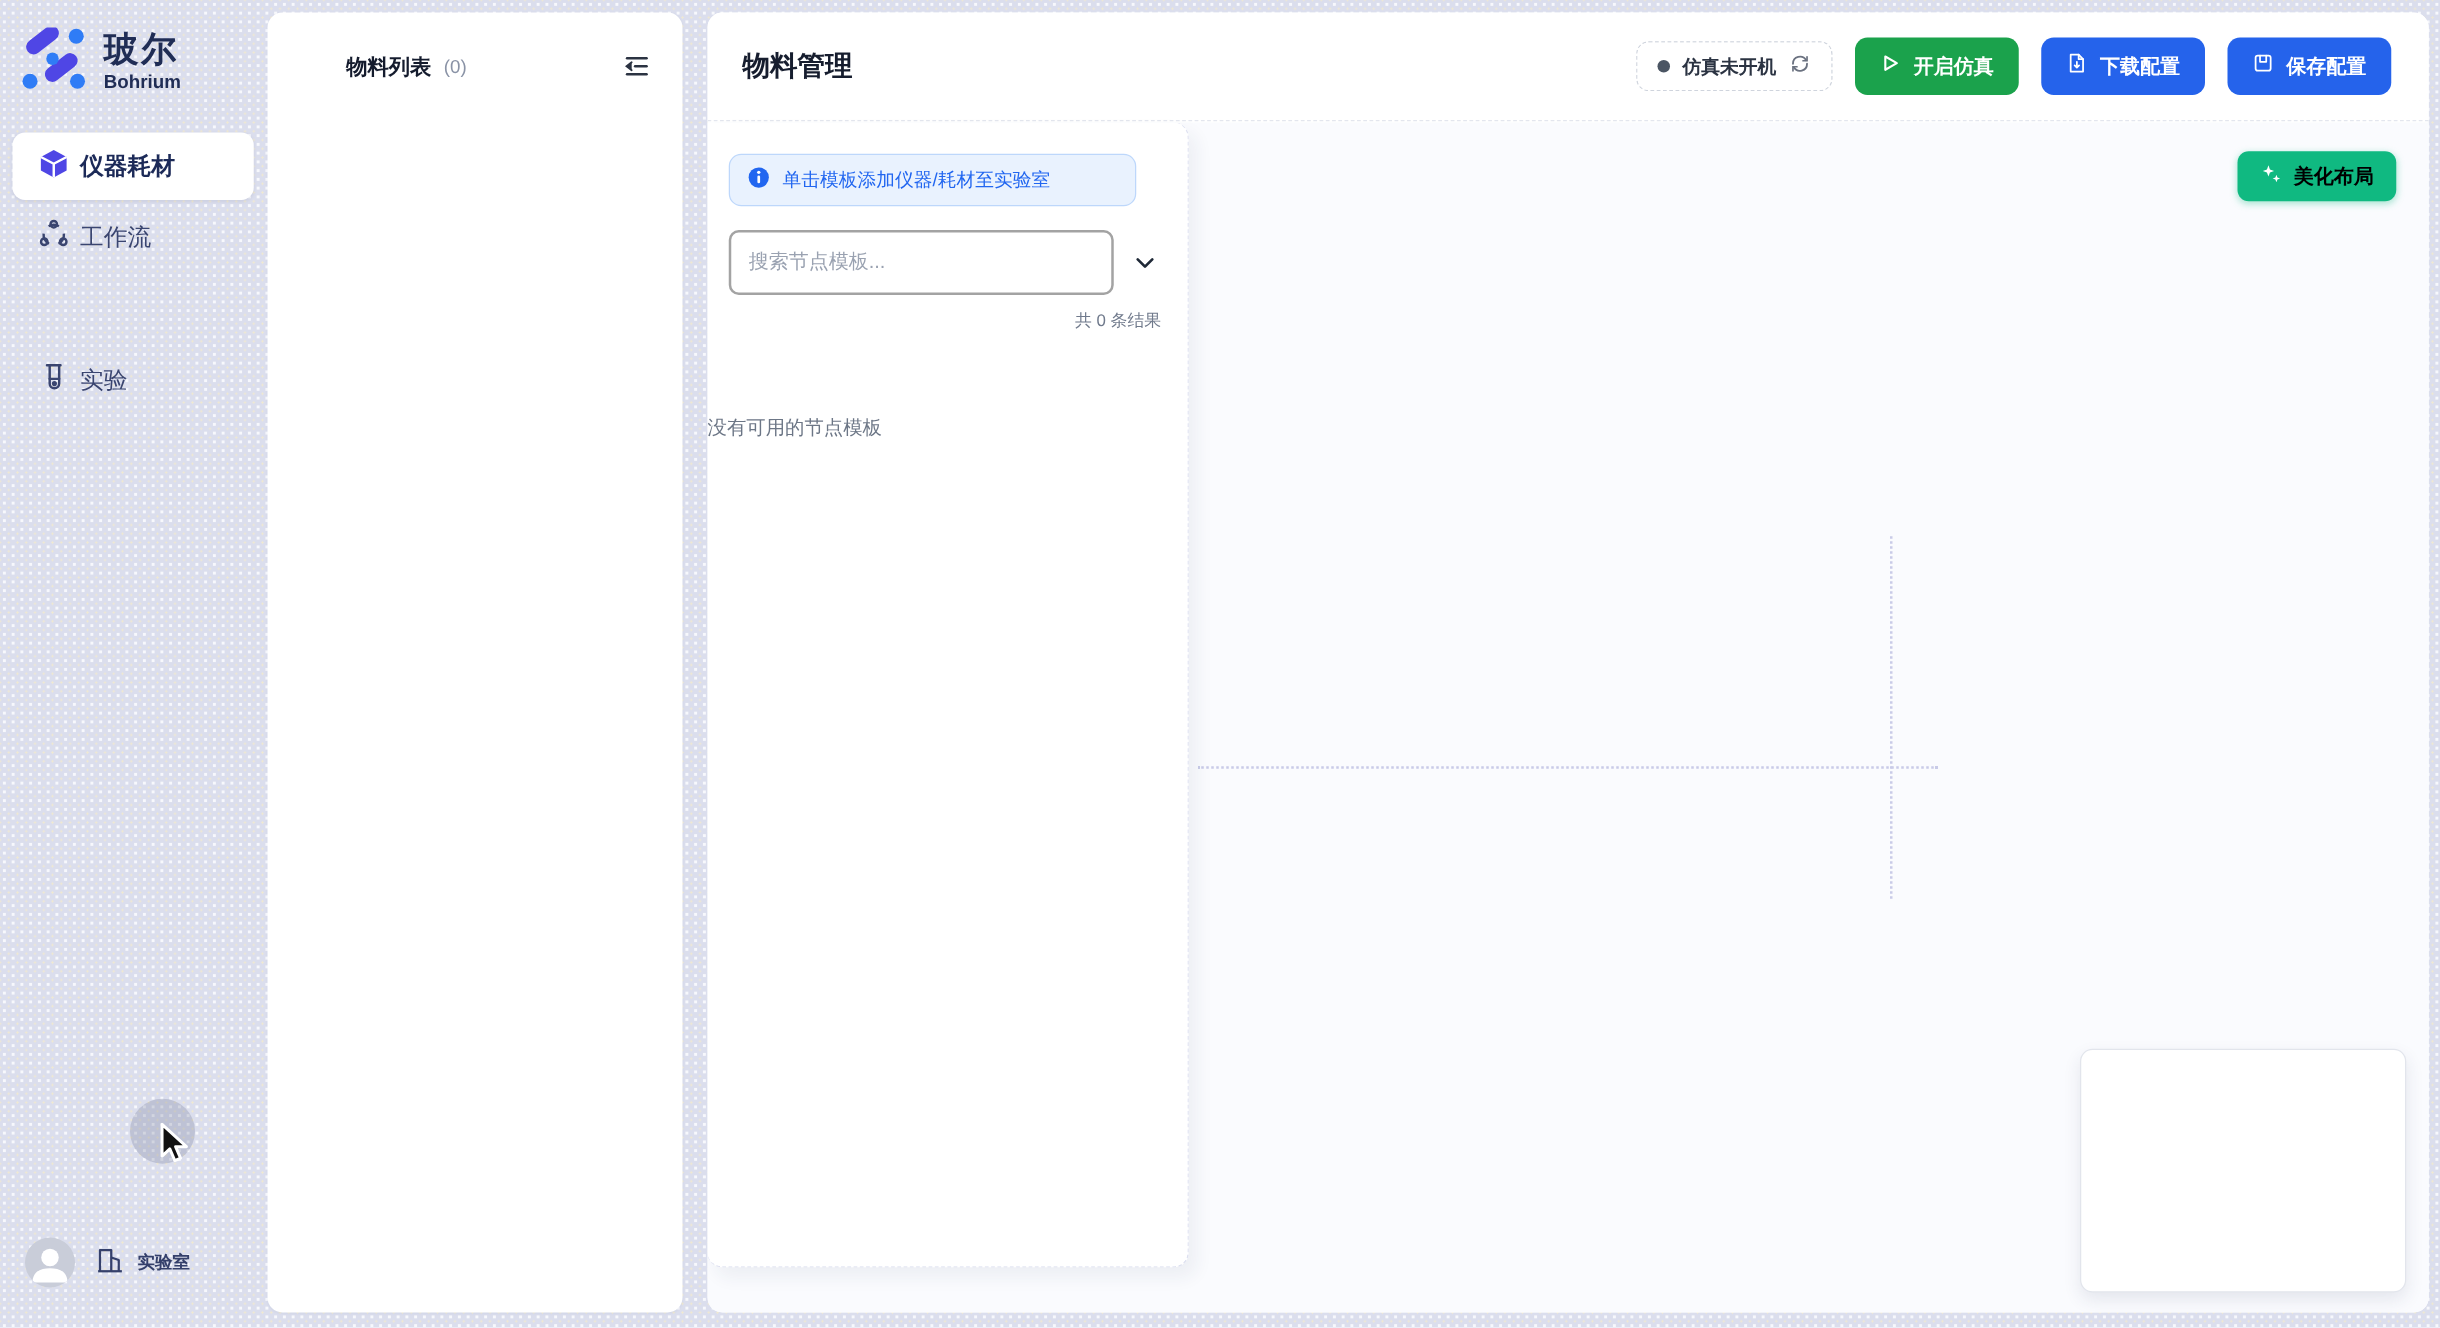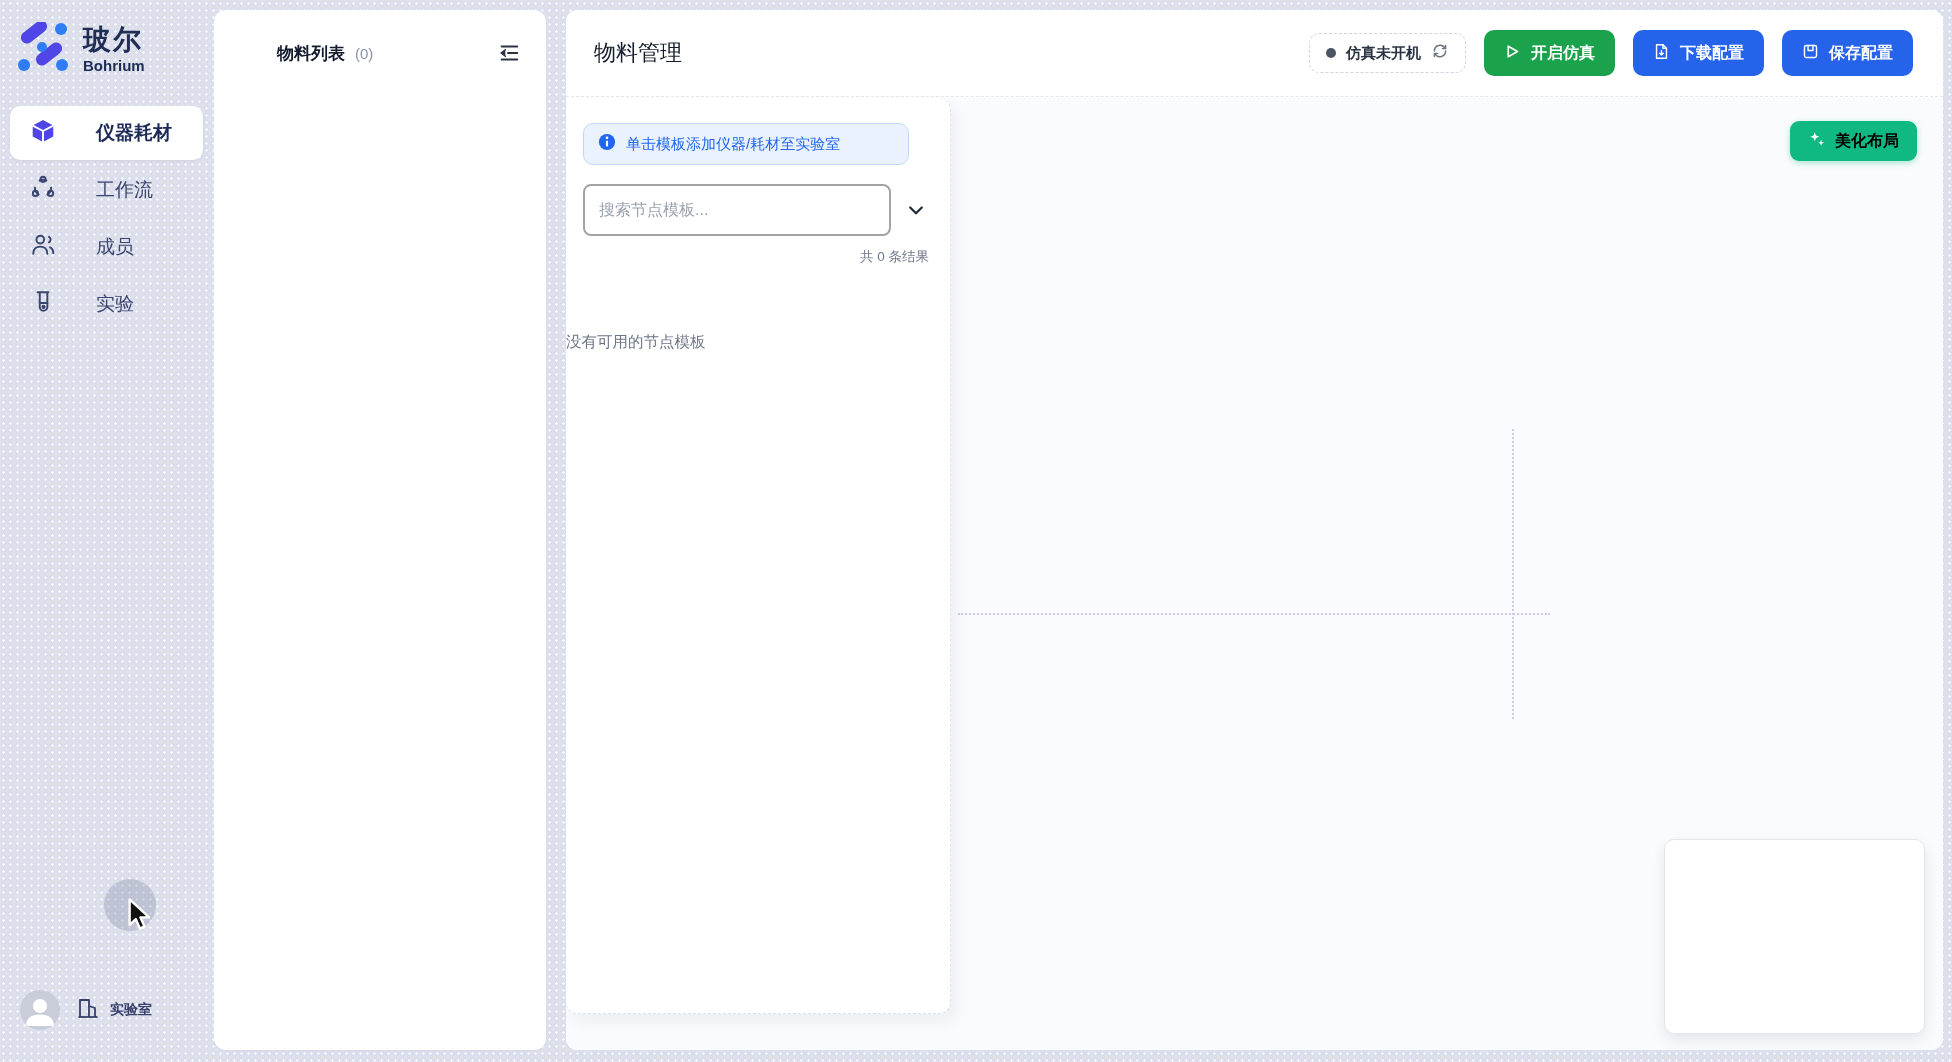--- a/index.html
+++ b/index.html
@@ -14,41 +14,41 @@
     background-position:0 0, 3.5px 3.5px;
     color:#1f2937;
   }
   .abs { position:absolute; }
 
   
   .sidebar { left:0; top:0; width:213px; height:1062px; }
   .logo-row { position:absolute; left:17px; top:22px; display:flex; align-items:center; gap:14px; }
   .logo-text-zh { font-size:28px; font-weight:800; color:#202d55; letter-spacing:2px; line-height:1; }
   .logo-text-en { font-size:15px; font-weight:700; color:#202d55; line-height:1; margin-top:4px; }
-  .nav-item { position:absolute; left:10px; width:193px; height:50px; display:flex; align-items:center; gap:40px; padding-left:20px; border-radius:10px; cursor:pointer; }
+  .nav-item { position:absolute; left:10px; width:193px; height:50px; display:flex; align-items:center; gap:8px; padding-left:20px; border-radius:10px; cursor:pointer; }
   .nav-item .lbl { font-size:19px; font-weight:500; color:#3a4570; white-space:nowrap; }
   .nav-item.active { background:#ffffff; height:54px; box-shadow:0 1px 3px rgba(30,40,90,.08); }
   .nav-item.active .lbl { font-weight:700; color:#1c2a58; }
   .sidebar-bottom { position:absolute; left:20px; top:990px; display:flex; align-items:center; gap:16px; }
   .lab-row { display:flex; align-items:center; gap:10px; }
   .lab-label { font-size:14px; font-weight:700; color:#35406b; }
   .avatar-circle { width:40px; height:40px; border-radius:50%; background:#c9cdd9; display:flex; align-items:center; justify-content:center; overflow:hidden; }
   .ghost-circle { position:absolute; left:104px; top:879px; width:52px; height:52px; border-radius:50%; background:rgba(115,122,150,.28); }
 
   
   .card { background:#ffffff; border-radius:12px; }
   .materials-card { left:214px; top:10px; width:332px; height:1040px; box-shadow:0 1px 2px rgba(30,40,90,.04); }
   .materials-header { position:absolute; left:0; top:0; width:100%; height:86px; display:flex; align-items:center; padding:0 22px 0 32px; }
   .materials-title { font-size:17px; font-weight:700; color:#141b2d;margin-left:31px; }
   .materials-count { font-size:15px; color:#8a93a6; margin-left:10px; }
   .fold-btn { margin-left:auto; width:30px; height:30px; display:flex; align-items:center; justify-content:center; cursor:pointer; }
 
   .main-card { left:566px; top:10px; width:1377px; height:1040px; overflow:hidden; }
   .main-header { position:absolute; left:0; top:0; width:100%; height:87px; background:#fff; border-bottom:1px dashed #e3e6ee; display:flex; align-items:center; padding:0 30px 0 28px; }
-  .main-title { font-size:22px; font-weight:400; color:#161d2e; }
+  .main-title { font-size:22px; font-weight:700; color:#161d2e; }
   .header-actions { margin-left:auto; display:flex; align-items:center; gap:18px; }
 
   .status-pill { display:flex; align-items:center; gap:10px; height:40px; padding:0 16px; border:1px dashed #cfd4dd; border-radius:10px; background:#fff; }
   .status-dot { width:10px; height:10px; border-radius:50%; background:#4b5563; }
   .status-text { font-size:15px; font-weight:600; color:#2b3342; }
   .btn { display:flex; align-items:center; gap:10px; height:46px; padding:0 20px; border:none; border-radius:10px; font-size:16px; font-weight:700; color:#fff; cursor:pointer; font-family:inherit; }
   .btn-green { background:#1ba24c; }
   .btn-blue  { background:#2563eb; }
 
   
@@ -111,31 +111,20 @@
       <svg width="26" height="26" viewBox="0 0 24 24" fill="none" stroke="#3a4570" stroke-width="1.8">
         <path d="M8.2 5.5 A 8 8 0 0 1 15.8 5.5 M19.5 11 A 8 8 0 0 1 15.5 18.5 M8.5 18.5 A 8 8 0 0 1 4.5 11"></path>
         <circle cx="12" cy="4" r="2.4"></circle>
         <circle cx="5" cy="17" r="2.4"></circle>
         <circle cx="19" cy="17" r="2.4"></circle>
       </svg>
     </span>
     <span class="lbl">工作流</span>
   </div>
 
-  <div class="nav-item" style="top:222px">
-    <span>
-      <svg width="26" height="26" viewBox="0 0 24 24" fill="none" stroke="#3a4570" stroke-width="1.8" stroke-linecap="round">
-        <circle cx="9.5" cy="7" r="3.6"></circle>
-        <path d="M3 20 C3 15.5 6 13.5 9.5 13.5 C13 13.5 16 15.5 16 20"></path>
-        <path d="M17.5 4.5 C19.5 5.5 19.5 8.5 17.5 9.5"></path>
-        <path d="M18.5 14.2 C20.8 15.2 21.5 17.2 21.5 19.5"></path>
-      </svg>
-    </span>
-    <span class="lbl">成员</span>
-  </div>
 
   <div class="nav-item" style="top:279px">
     <span>
       <svg width="26" height="26" viewBox="0 0 24 24" fill="none" stroke="#3a4570" stroke-width="1.8" stroke-linecap="round" stroke-linejoin="round">
         <path d="M7 3 L17 3 M9 3 L9 16.5 A 3.5 3.5 0 0 0 16 16.5 L16 3"></path>
         <path d="M9 13 L16 13"></path>
         <circle cx="12.5" cy="16.5" r="1" fill="#3a4570"></circle>
       </svg>
     </span>
     <span class="lbl">实验</span>

